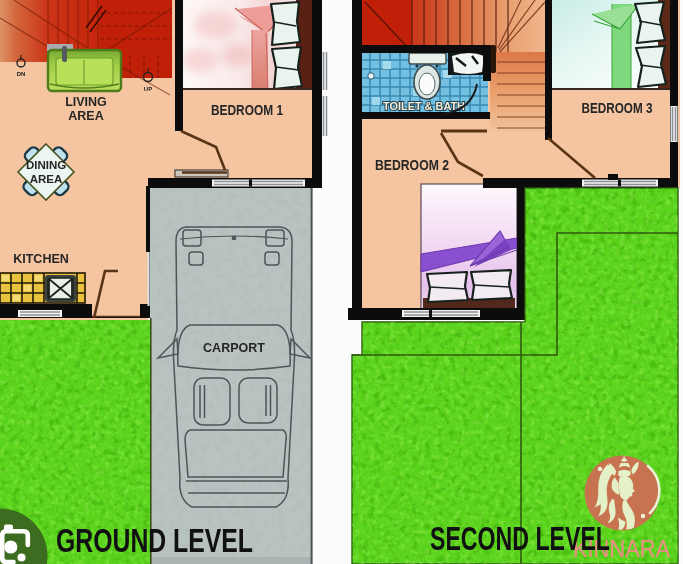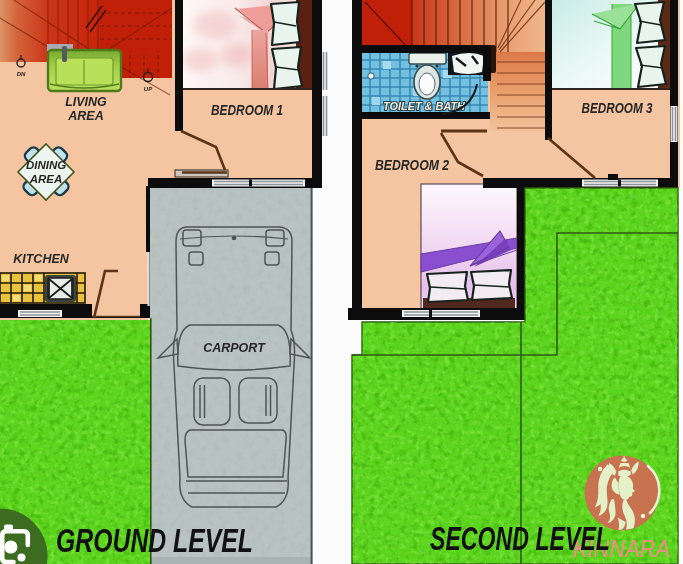--- a/index.html
+++ b/index.html
@@ -1,16 +1,16 @@
 <!DOCTYPE html>
 <html><head>
 <meta charset="utf-8">
 <style>
 html,body{margin:0;padding:0;background:#fff;}
-#page{width:683px;height:564px;position:relative;overflow:hidden;background:#22c55e;font-family:"Liberation Sans",sans-serif;font-style:italic;}
+#page{width:683px;height:564px;position:relative;overflow:hidden;background:#22c55e;font-family:"Liberation Sans",sans-serif;}
 svg{display:block;}
 text{font-family:"Liberation Sans",sans-serif;}
 </style>
 </head>
 <body>
 <div id="page">
 <svg width="683" height="564" viewBox="0 0 683 564">
 <defs>
 <linearGradient id="stairL" x1="0" y1="0" x2="1" y2="0">
 <stop offset="0" stop-color="#dd9468"></stop>

